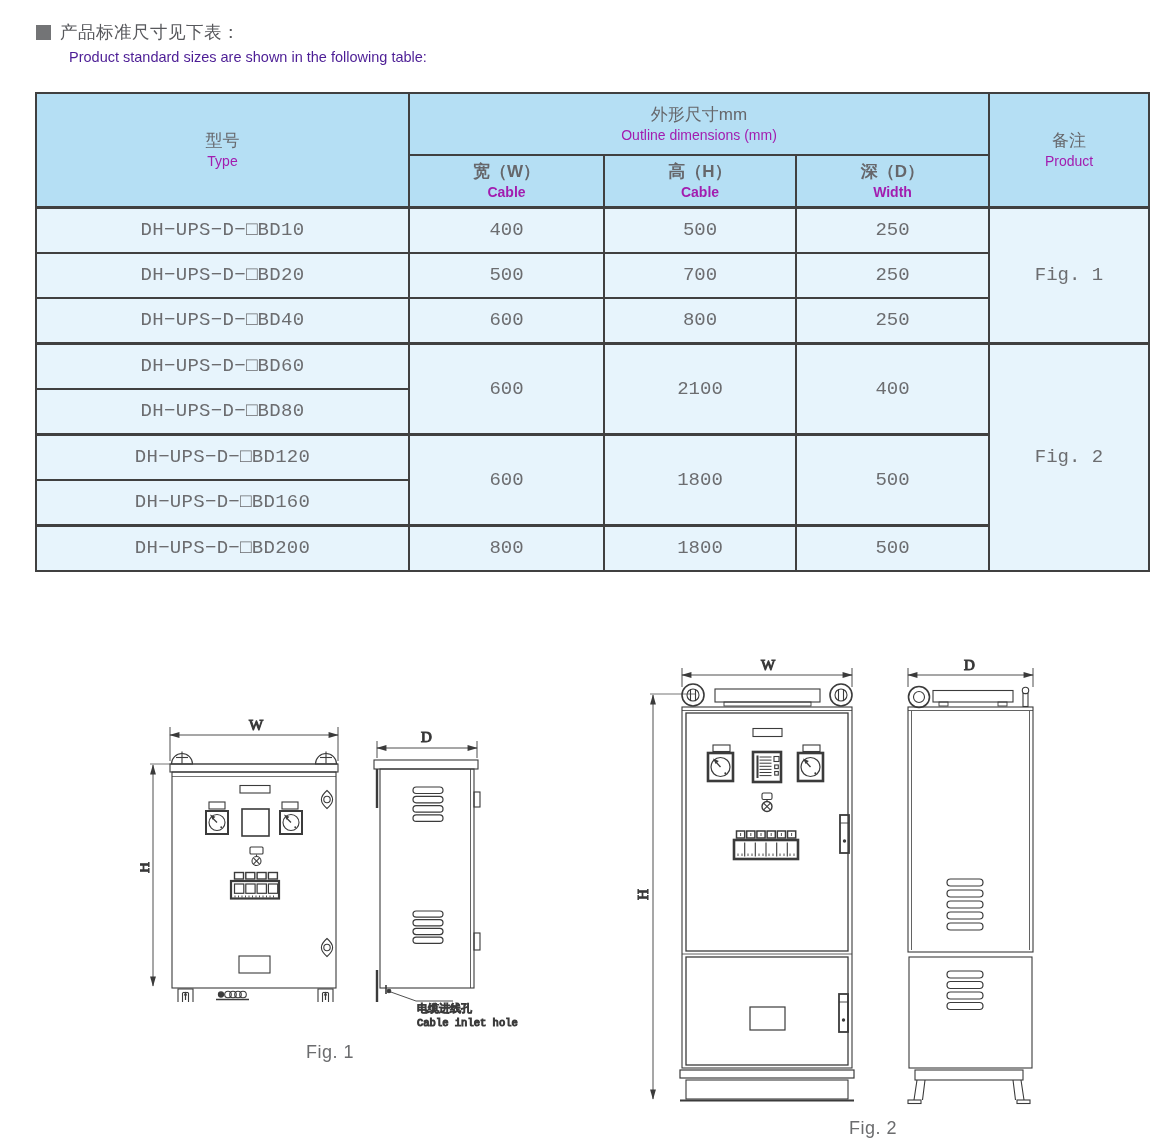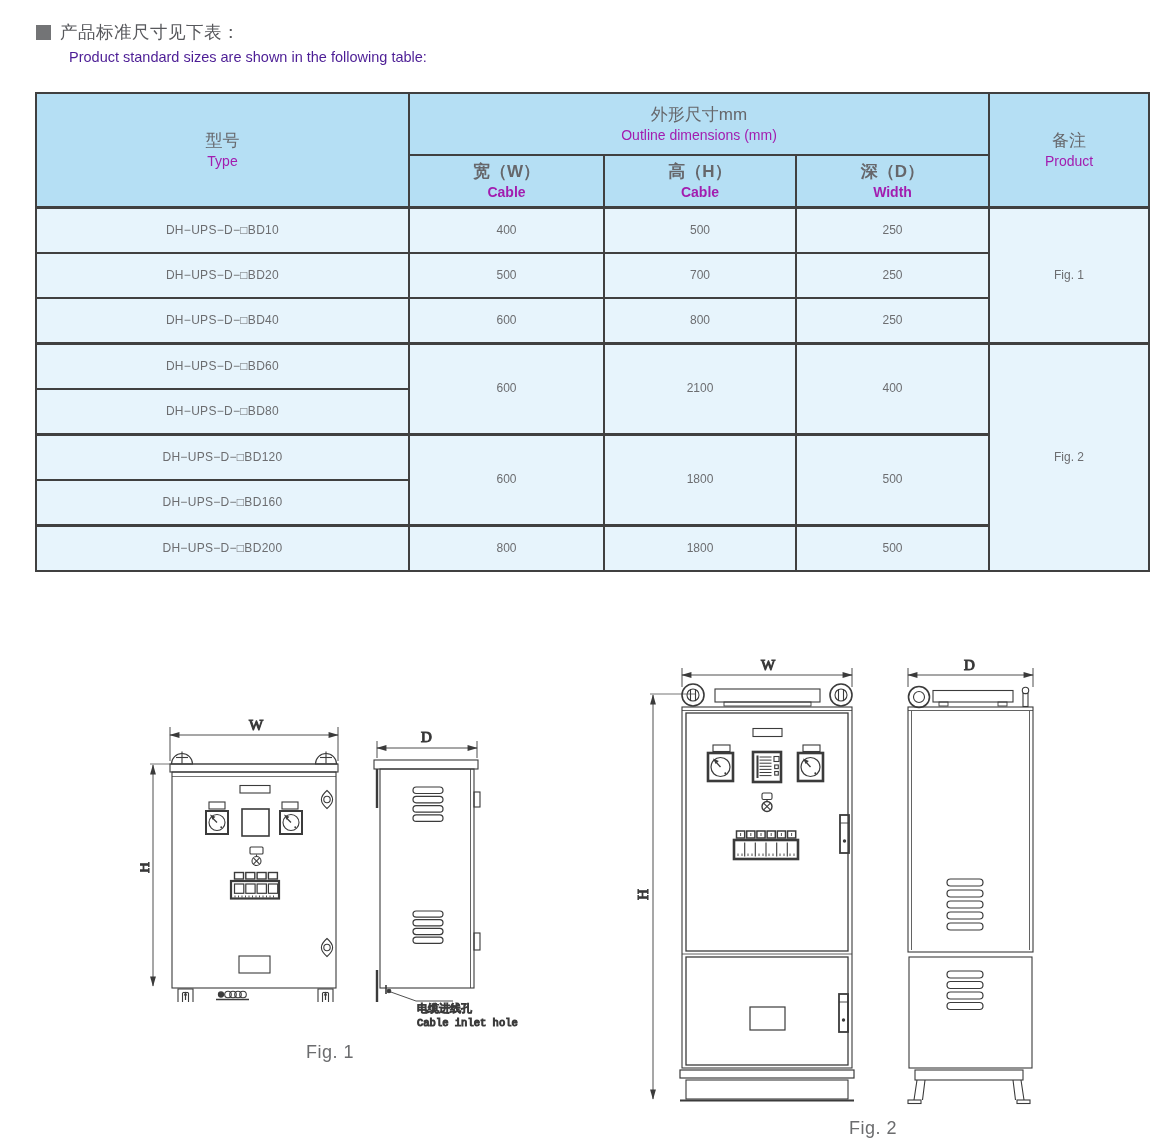--- a/index.html
+++ b/index.html
@@ -20,21 +20,21 @@
     color:#6c6d70;text-align:center;
   }
   table.sizes td{border:2px solid #404040;padding:0;vertical-align:middle;line-height:1.3;}
   table.sizes tr.grp td{border-top-width:3px;}
   td.hd{background:#b5dff4;}
   td.bd{background:#e7f4fc;}
   .cn{font-size:17px;color:#66676b;}
   .en{font-size:14px;color:#a21caf;}
   .hrow1 td{height:60px;}
   .hrow2 td{height:50px;font-weight:bold;}
-  tr.r td{height:43px;font-size:12px;color:#6c6d70;}
+  tr.r td{height:43px;font-size:19px;color:#6c6d70;font-family:Liberation Mono, monospace;}
   .typecell{letter-spacing:.3px;}
   
   .fig-svg{position:absolute;}
   .fig-svg text{fill:#2f2f31;}
   text.dimletter{font-family:"Liberation Serif","DejaVu Serif",serif;font-size:15px;}
   text.caption{font-family:"Liberation Sans",sans-serif;font-size:18px;fill:#6b6c6e;letter-spacing:.5px;}
   text.cadcn{font-family:"Liberation Serif","DejaVu Serif",serif;font-size:11px;fill:#3b3b3b;}
   text.caden{font-family:"Liberation Mono","DejaVu Sans Mono",monospace;font-size:10.5px;fill:#3b3b3b;}
 </style>
 </head>

